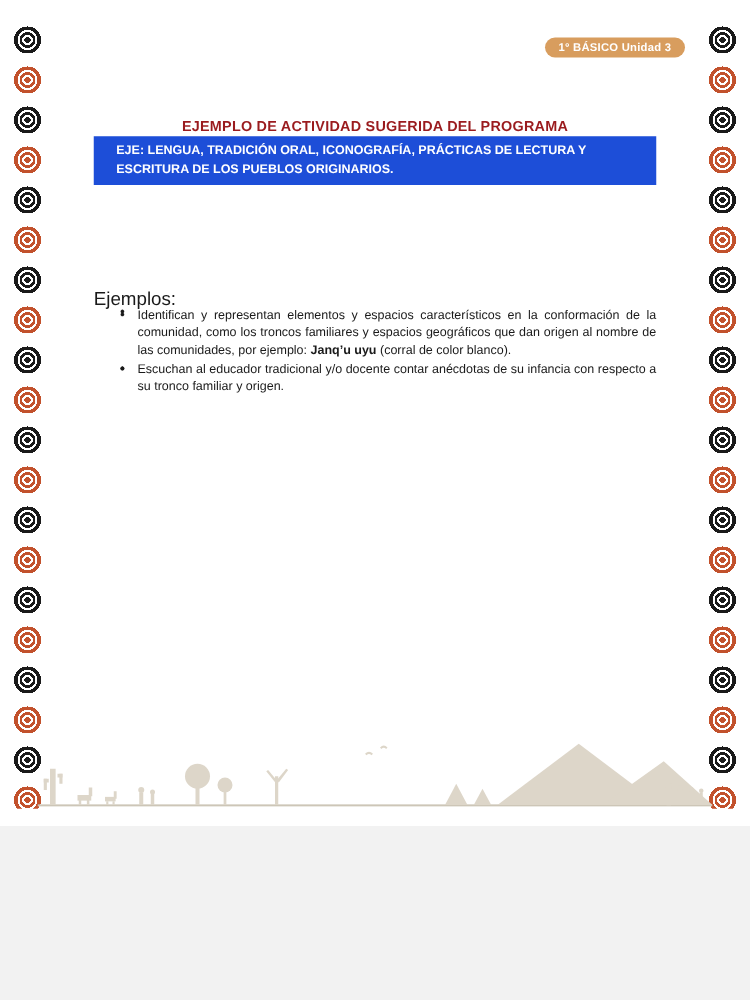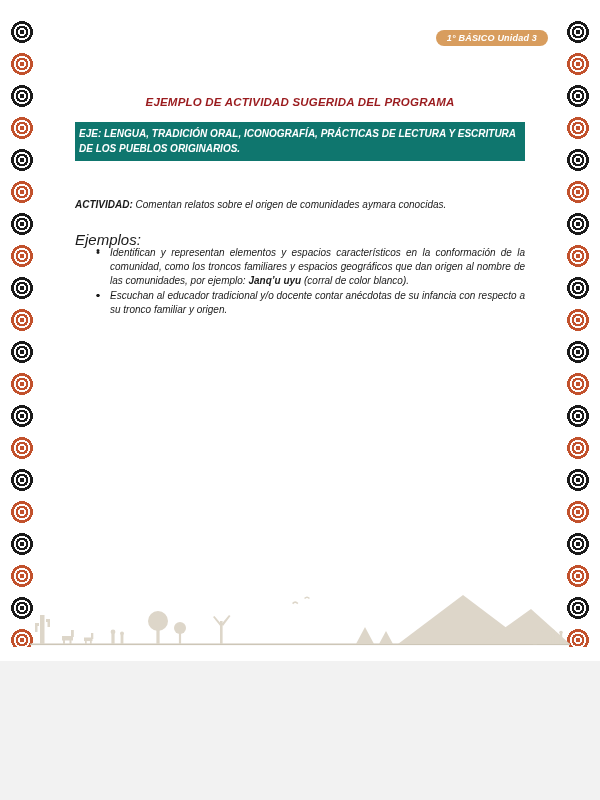--- a/index.html
+++ b/index.html
@@ -1,18 +1,18 @@
 <!DOCTYPE html>
 <html><head>
 <meta charset="utf-8">
 <style>
   html,body{margin:0;padding:0;background:#f2f2f2;}
   .page{
     position:relative;width:600px;height:661px;margin:0 auto;background:#ffffff;
-    font-family:"Liberation Sans", sans-serif;color:#1a1a1a;overflow:hidden;font-style:italic;
+    font-family:"Liberation Sans", sans-serif;color:#1a1a1a;overflow:hidden;
   }
   
   .motif-strip{
     position:absolute;top:16px;bottom:14px;width:28px;
     background-image:
       radial-gradient(circle at 14px 16px, #1a1a1a 0 2.5px, #ffffff 2.5px 4.2px, #1a1a1a 4.2px 6.4px, #ffffff 6.4px 8px, #1a1a1a 8px 10.8px, rgba(0,0,0,0) 10.8px),
       radial-gradient(circle at 14px 48px, #c2512c 0 2.5px, #ffffff 2.5px 4.2px, #c2512c 4.2px 6.4px, #ffffff 6.4px 8px, #c2512c 8px 10.8px, rgba(0,0,0,0) 10.8px);
     background-size:28px 64px;background-repeat:repeat;
   }
   .motif-strip.left{left:8px;}
@@ -20,22 +20,22 @@
 
   .badge{
     position:absolute;top:30px;right:52px;background:#d89d5e;color:#ffffff;
     font-size:9px;font-weight:bold;padding:3px 11px;border-radius:9px;letter-spacing:0.2px;
   }
   .title{
     position:absolute;top:96px;left:40px;right:40px;text-align:center;
     font-size:11.5px;font-weight:bold;color:#9a1b1e;letter-spacing:0.2px;
   }
   .eje-banner{
-    position:absolute;top:122px;left:75px;right:75px;background:#0f766e;color:#ffffff;
-    font-size:10px;font-weight:bold;line-height:1.45;padding:5px 4px;
+    position:absolute;top:109px;left:75px;right:75px;background:#1d4ed8;color:#ffffff;
+    font-size:10px;font-weight:bold;line-height:1.45;padding:5px 18px;
   }
   .context{
     position:absolute;top:167px;left:75px;right:75px;
     color:#00a44a;font-weight:bold;font-size:10.5px;
   }
   .activity{
     position:absolute;top:198px;left:75px;right:75px;font-size:10px;line-height:1.4;
   }
   .activity b{font-weight:bold;}
   .examples-label{
@@ -65,21 +65,20 @@
   <div class="motif-strip left"></div>
   <div class="motif-strip right"></div>
 
   <div class="badge">1° BÁSICO Unidad 3</div>
 
   <div class="title">EJEMPLO DE ACTIVIDAD SUGERIDA DEL PROGRAMA</div>
 
   <div class="eje-banner">EJE: LENGUA, TRADICIÓN ORAL, ICONOGRAFÍA, PRÁCTICAS DE LECTURA Y ESCRITURA DE LOS PUEBLOS ORIGINARIOS.</div>
 
 
-  <div class="activity"><b>ACTIVIDAD:</b><span> Comentan relatos sobre el origen de comunidades aymara conocidas.</span></div>
 
   <div class="examples-label">Ejemplos:</div>
 
   <ul class="bullet-list">
     <li><span class="dot">•</span></li>
     <li><span class="dot">•</span><span>Identifican y representan elementos y espacios característicos en la conformación de la comunidad, como los troncos familiares y espacios geográficos que dan origen al nombre de las comunidades, por ejemplo: </span><b>Janq’u uyu</b><span> (corral de color blanco).</span></li>
     <li><span class="dot">•</span></li>
     <li><span class="dot">•</span></li>
     <li><span class="dot">•</span><span>Escuchan al educador tradicional y/o docente contar anécdotas de su infancia con respecto a su tronco familiar y origen.</span></li>
   </ul>

